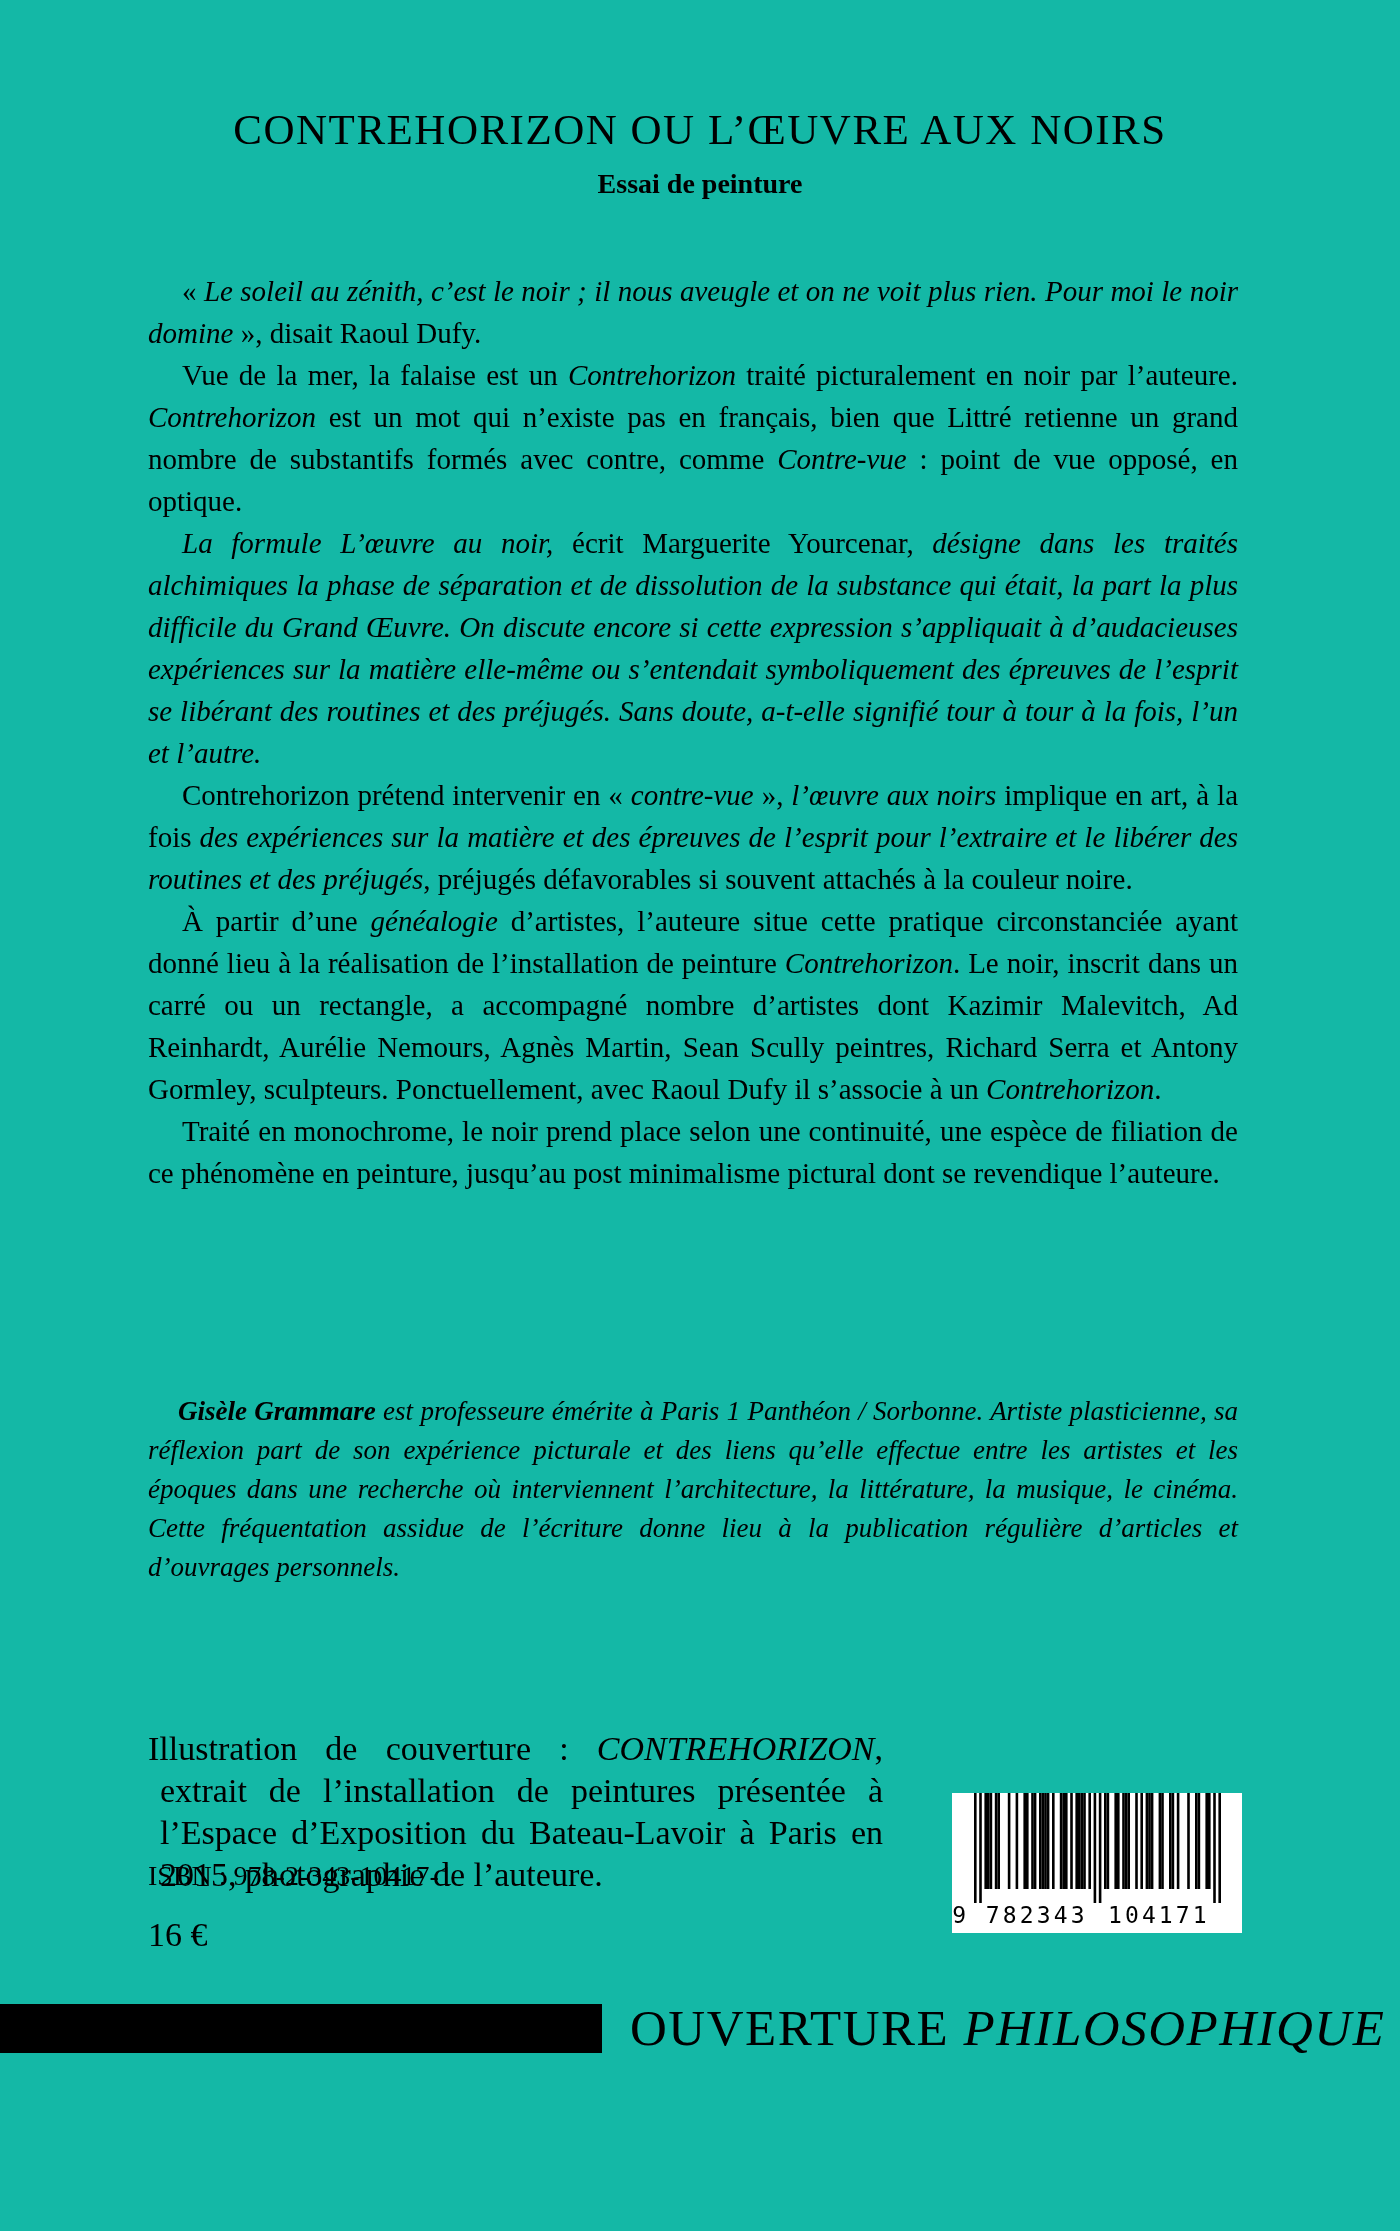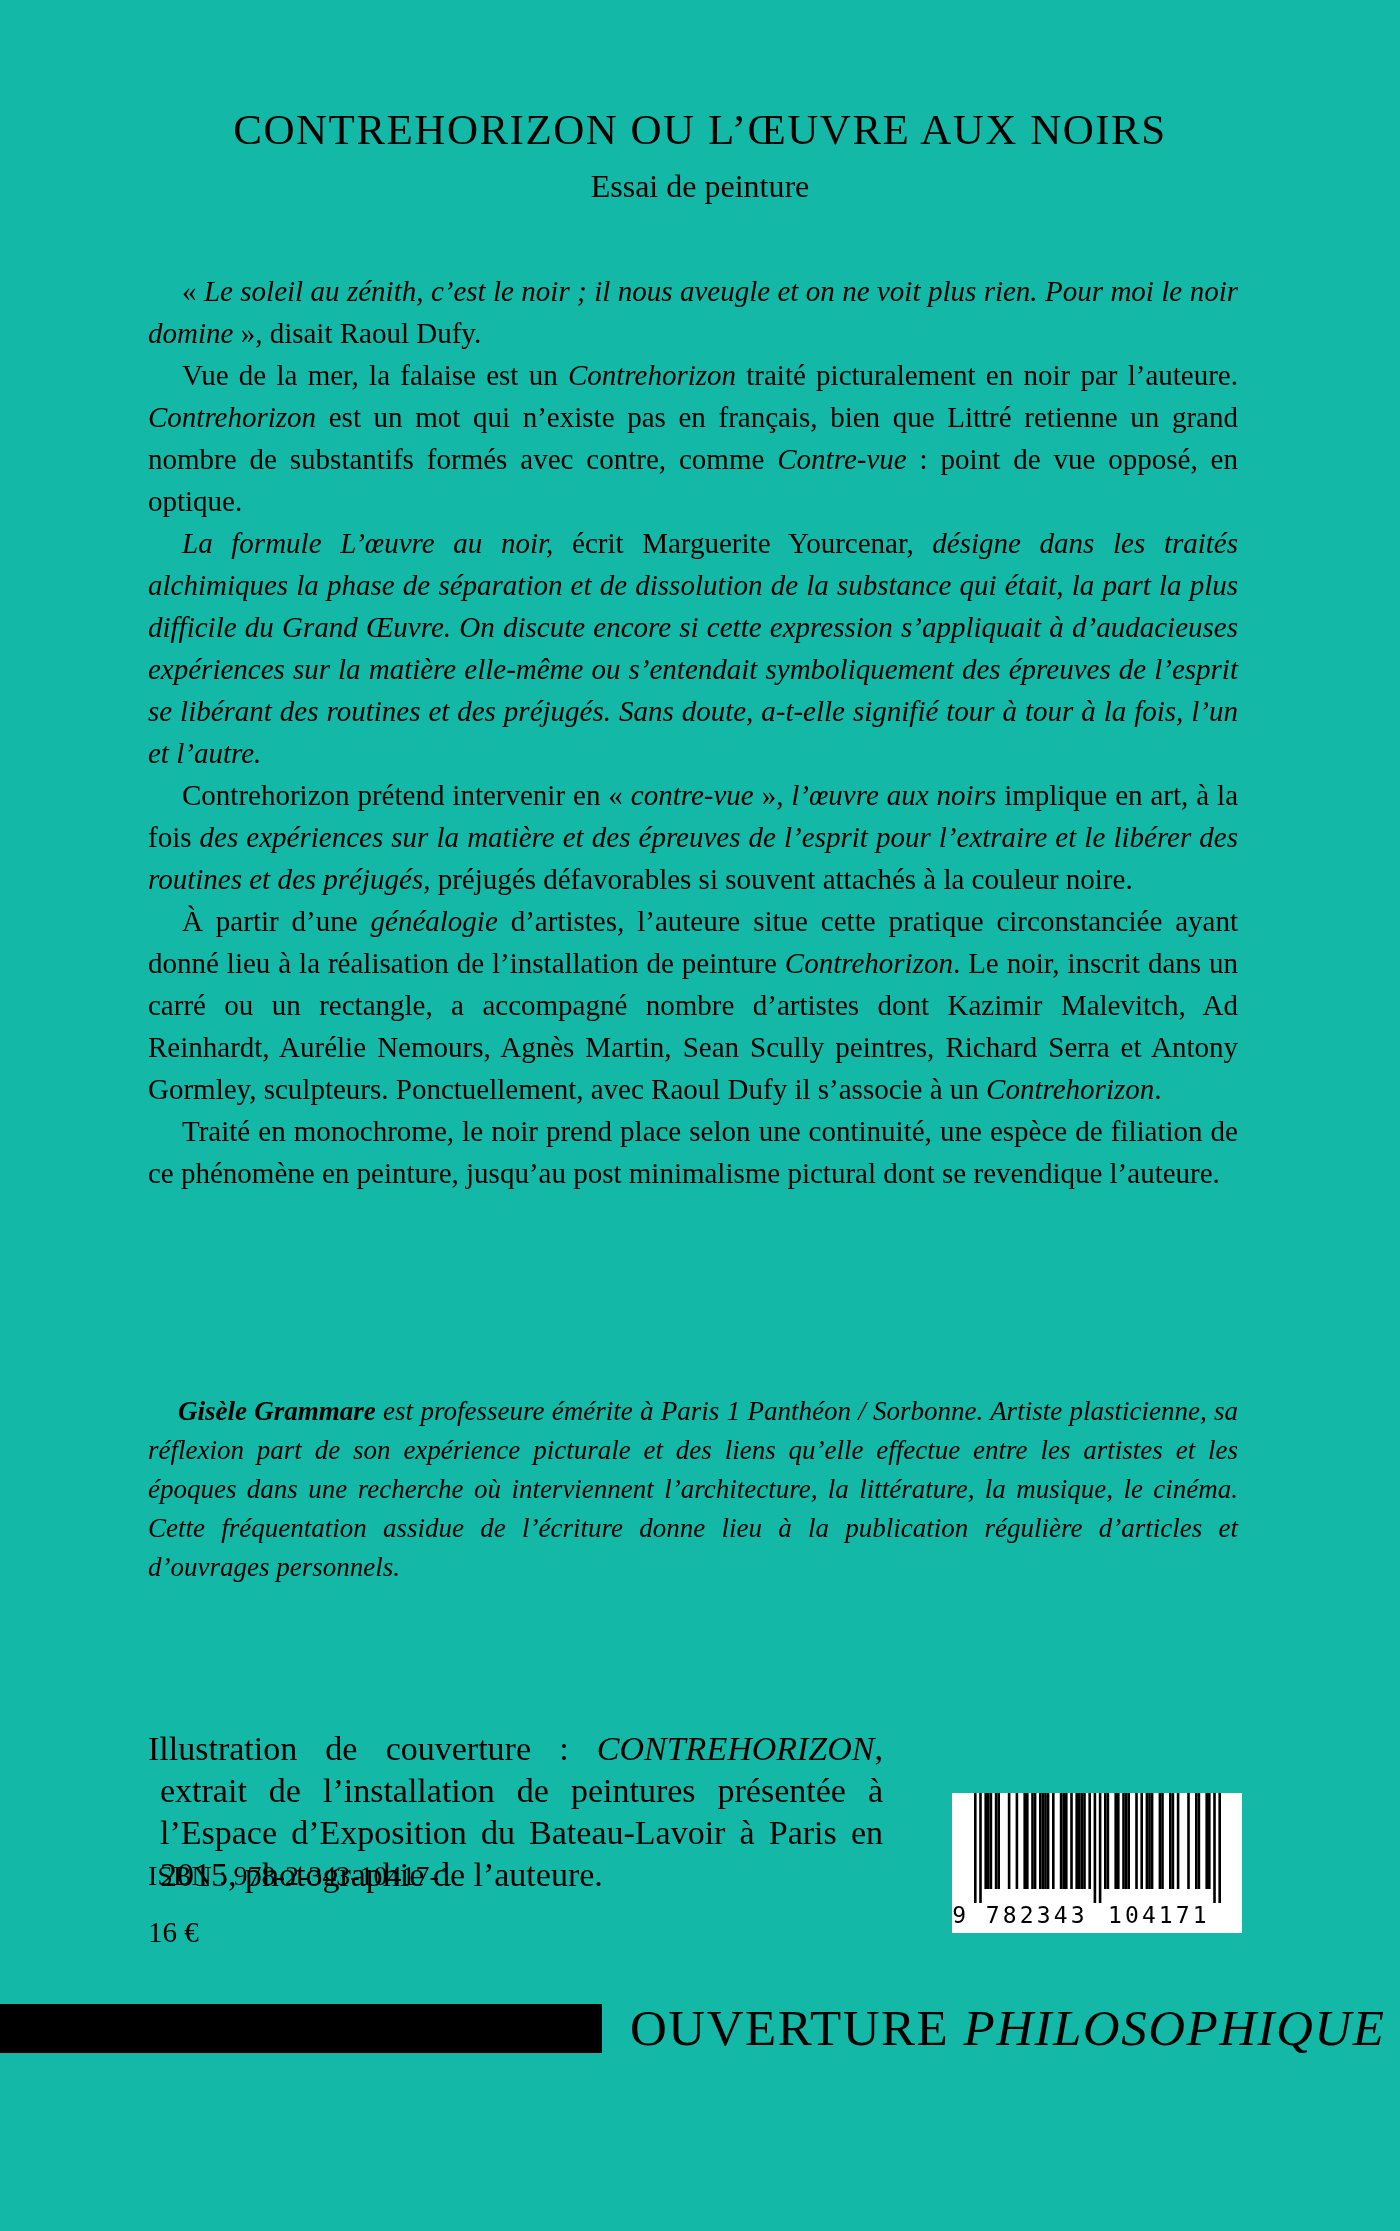--- a/index.html
+++ b/index.html
@@ -13,42 +13,42 @@
     font-family:"Liberation Serif", serif;
     overflow:hidden;
   }
   .it { font-style:italic; }
   .bd { font-weight:bold; }
 
   .header { position:absolute; top:104px; left:0; right:0; text-align:center; }
   .title {
     font-size:43px; font-weight:normal; letter-spacing:1.5px; line-height:1.2;
   }
-  .subtitle { font-size:32px; font-weight:normal; margin-top:12px; }
+  .subtitle { font-size:28px; font-weight:bold; margin-top:12px; }
 
   .text-col {
     position:absolute; top:270px; left:148px; width:1090px;
     font-size:29px; line-height:42px; text-align:justify;
   }
   .para { text-indent:34px; }
 
   .bio {
     position:absolute; top:1392px; left:148px; width:1090px;
     font-size:27px; line-height:39px; text-align:justify;
     font-style:italic; text-indent:30px;font-family:Liberation Serif, serif;
   }
 
   .note {
     position:absolute; top:1728px; left:148px; width:735px;
     font-size:34px; line-height:42px; text-align:justify;
     padding-left:12px; text-indent:-12px;
   }
 
   .isbn { position:absolute; top:1860px; left:148px; font-size:28px; }
-  .price { position:absolute; top:1916px; left:148px; font-size:29px; }
+  .price { position:absolute; top:1916px; left:148px; font-size:34px; }
 
   .barcode { position:absolute; top:1793px; left:952px; width:290px; height:140px; background:#fff; }
   .bcd { font-family:"DejaVu Sans Mono", monospace; font-size:23px; fill:#000; }
   .barcode svg rect { fill:#000; }
 
   .band {
     position:absolute; top:2004px; left:0; width:602px; height:49px;
     background:#000;
   }
   .collection-name {

